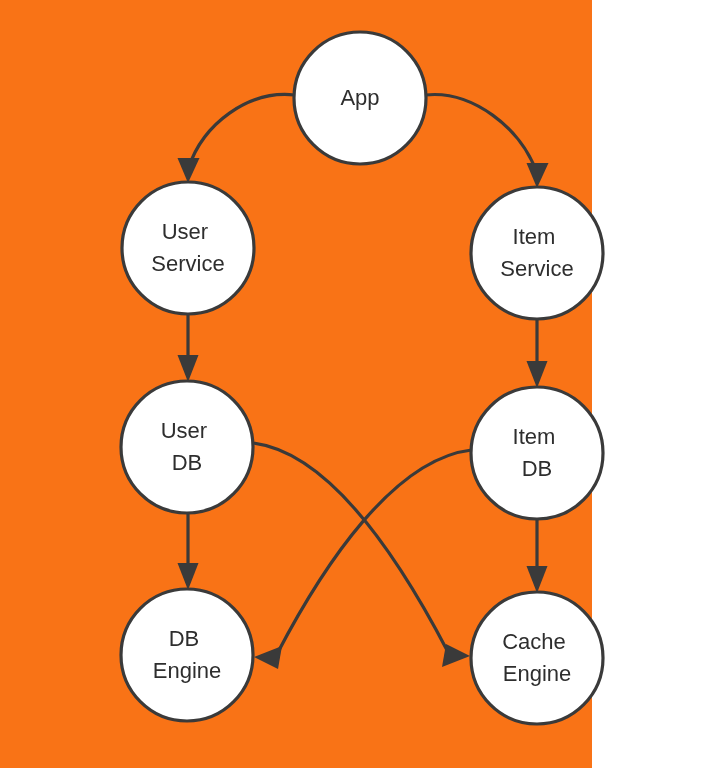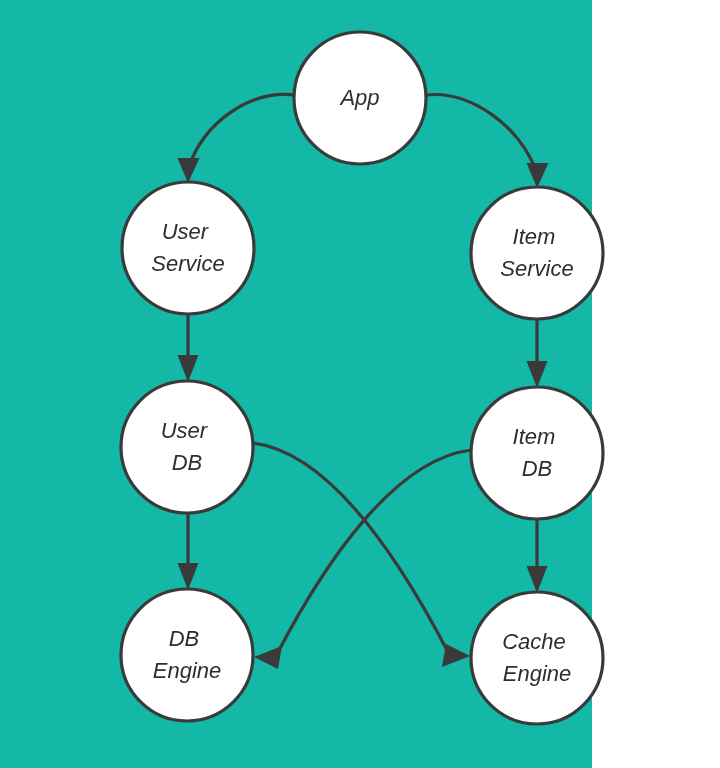--- a/index.html
+++ b/index.html
@@ -11,22 +11,21 @@
   body {
     width: 720px;
     height: 768px;
     font-family: "Liberation Sans", "DejaVu Sans", sans-serif;
     overflow: hidden;
   }
   #diagram-canvas {
     position: relative;
     width: 592px;
     height: 768px;
-    background: #14b8a6;
-    font-style: italic;
+    background: #f97316;
   }
   #diagram-svg {
     position: absolute;
     top: 0;
     left: 0;
     width: 720px;
     height: 768px;
     display: block;
   }
   .node-circle {

